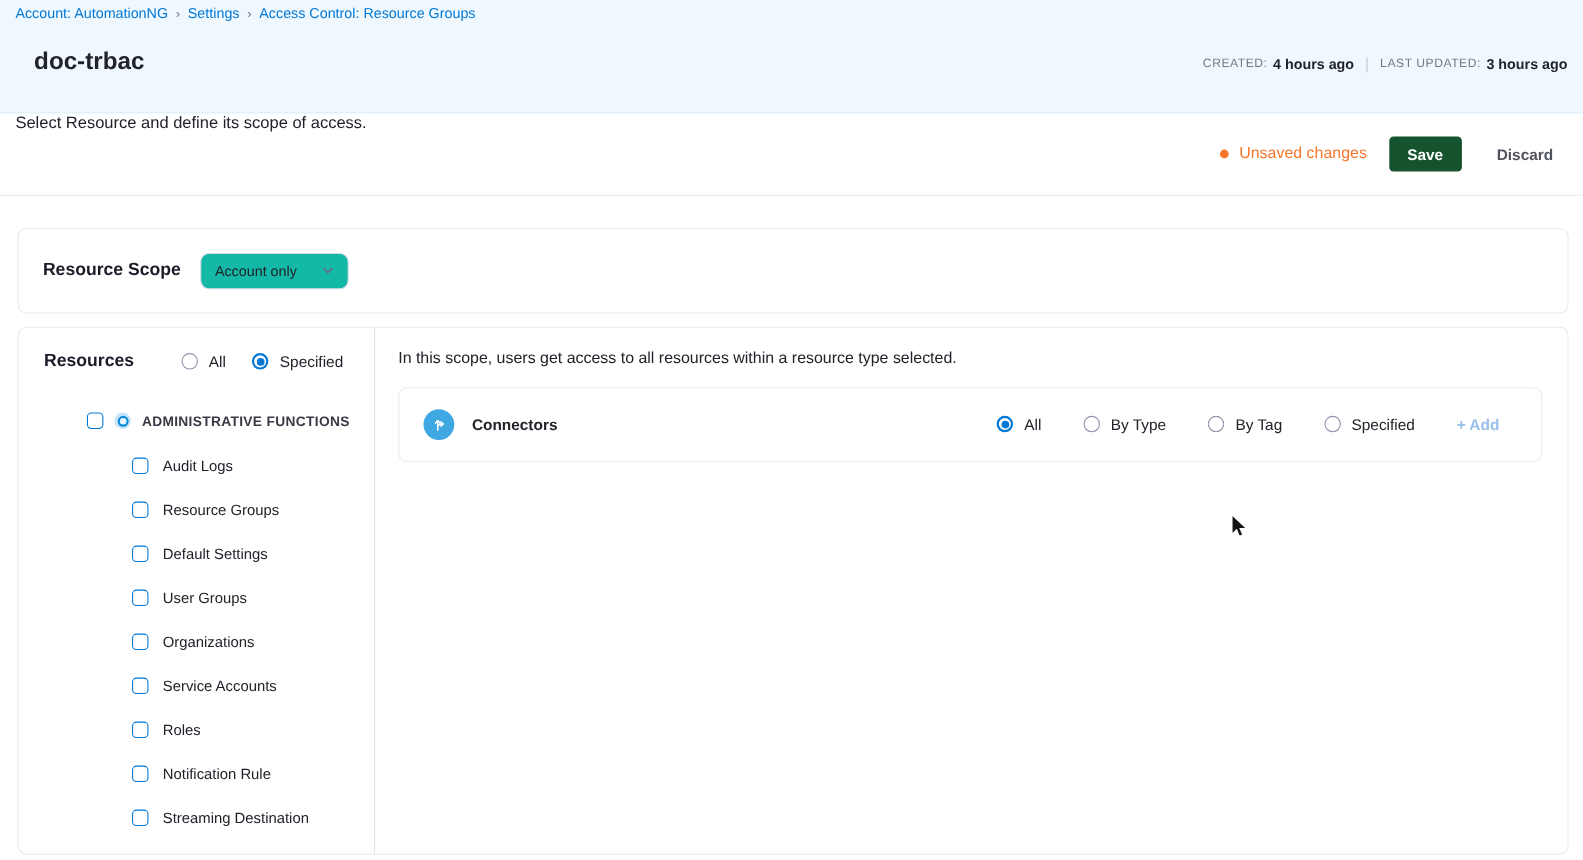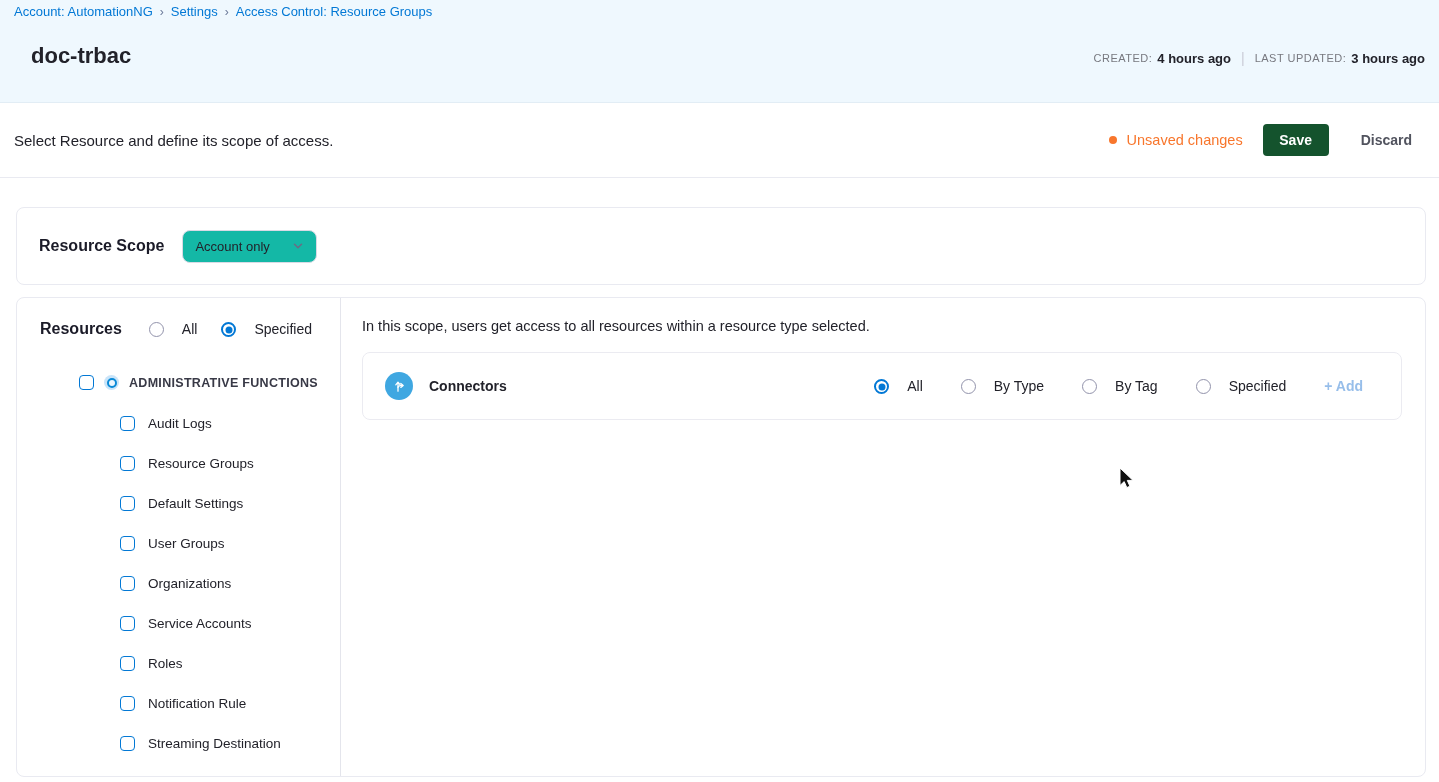--- a/index.html
+++ b/index.html
@@ -11,21 +11,21 @@
   .breadcrumb { position:absolute; left:14px; top:4px; font-size:13px; display:flex; align-items:center; gap:7px; }
   .crumb { color:#0278D5; cursor:pointer; }
   .crumb-sep { color:#6B7A99; font-size:12px; }
   .page-title { position:absolute; left:31px; top:43px; font-size:22px; font-weight:600; color:#22222A; }
   .header-meta { position:absolute; right:14px; top:50px; display:flex; align-items:center; font-size:13px; }
   .meta-label { color:#77787F; font-size:11px; letter-spacing:.5px; margin-right:5px; }
   .meta-value { color:#22222A; font-weight:600; }
   .meta-sep { color:#C9CBD6; margin:0 10px; font-size:14px; }
 
   
-  .toolbar { height:75px; border-bottom:1px solid #E9EAF1; display:flex; align-items:center; padding:0 27px 0 14px; background:#fff; }
+  .toolbar { height:75px; border-bottom:1px solid #E9EAF1; display:flex; padding:0 27px 0 14px; background:#fff; }
   .toolbar-msg { font-size:15px; color:#22222A; }
   .toolbar-right { margin-left:auto; display:flex; align-items:center; gap:20px; }
   .unsaved { display:flex; align-items:center; gap:10px; color:#F8762C; font-size:14.5px; }
   .unsaved-dot { width:8px; height:8px; border-radius:50%; background:#F8762C; }
   .save-btn { background:#14532d; color:#fff; border:none; border-radius:4px; height:32px; min-width:66px;
     font-size:14px; font-weight:700; cursor:pointer; font-family:inherit; }
   .discard-btn { background:none; border:none; color:#51535E; font-size:14px; font-weight:700; cursor:pointer;
     margin-left:12px; font-family:inherit; }
 
   
@@ -38,21 +38,21 @@
   .scope-select-value { font-size:13px; font-weight:500; color:#22222A; margin-right:22px; }
   .chev { width:12px; height:12px; }
 
   .body-card { top:119px; height:480px; display:flex; overflow:hidden; }
 
   
   .sidebar { width:324px; border-right:1px solid #E4E5EC; flex-shrink:0; }
   .sidebar-head { display:flex; align-items:center; padding:22px 28px 0 23px; }
   .sidebar-title { font-size:16px; font-weight:700; color:#1B1B28; }
   .radio-pair { margin-left:auto; display:flex; align-items:center; gap:24px; }
-  .radio-opt { display:flex; align-items:flex-end; gap:18px; cursor:pointer; font-size:14px; color:#22222A; }
+  .radio-opt { display:flex; align-items:flex-start; gap:10px; cursor:pointer; font-size:14px; color:#22222A; }
   .radio { width:15px; height:15px; border-radius:50%; border:1.5px solid #9293AB; background:#fff; position:relative; flex-shrink:0; }
   .radio.selected { border:2px solid #0278D5; }
   .radio.selected::after { content:""; position:absolute; left:50%; top:50%; transform:translate(-50%,-50%);
     width:7px; height:7px; border-radius:50%; background:#0278D5; }
 
   .group-row { display:flex; align-items:center; margin:37px 0 0 62px; gap:10px; cursor:pointer; }
   .checkbox { width:15px; height:15px; border:1.5px solid #0278D5; border-radius:4px; background:#fff; flex-shrink:0; cursor:pointer; }
   .scope-dot { width:15px; height:15px; border-radius:50%; background:#C9E4F9; position:relative; flex-shrink:0; }
   .scope-dot::after { content:""; position:absolute; left:50%; top:50%; transform:translate(-50%,-50%);
     width:6px; height:6px; border-radius:50%; border:2px solid #0989D6; background:#EAF6FF; }

